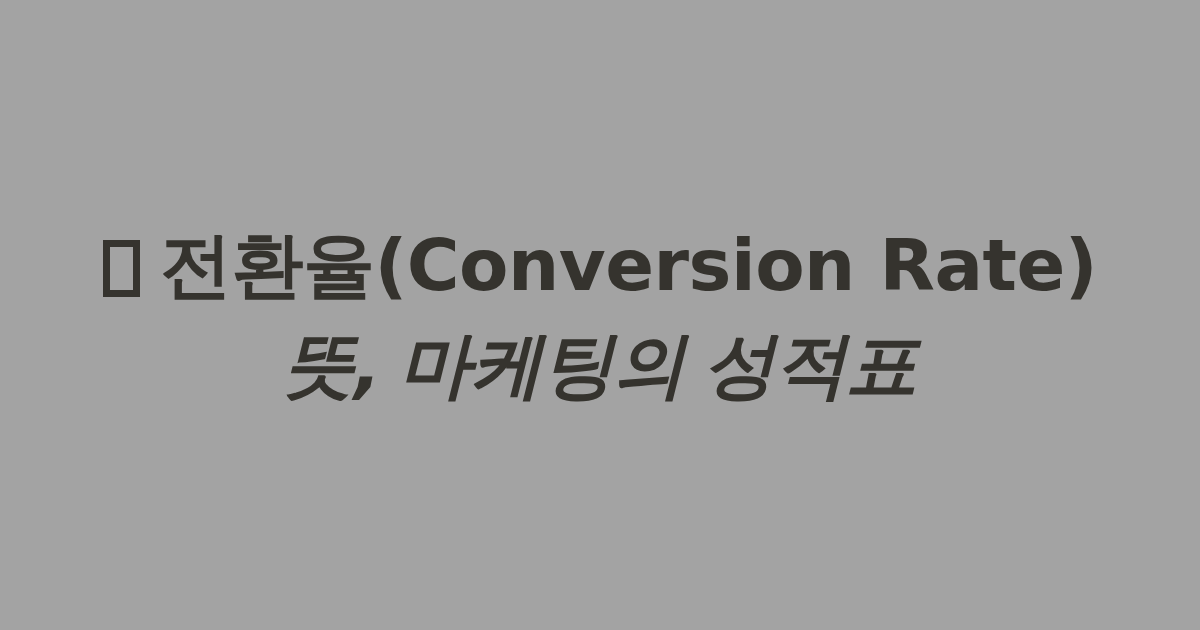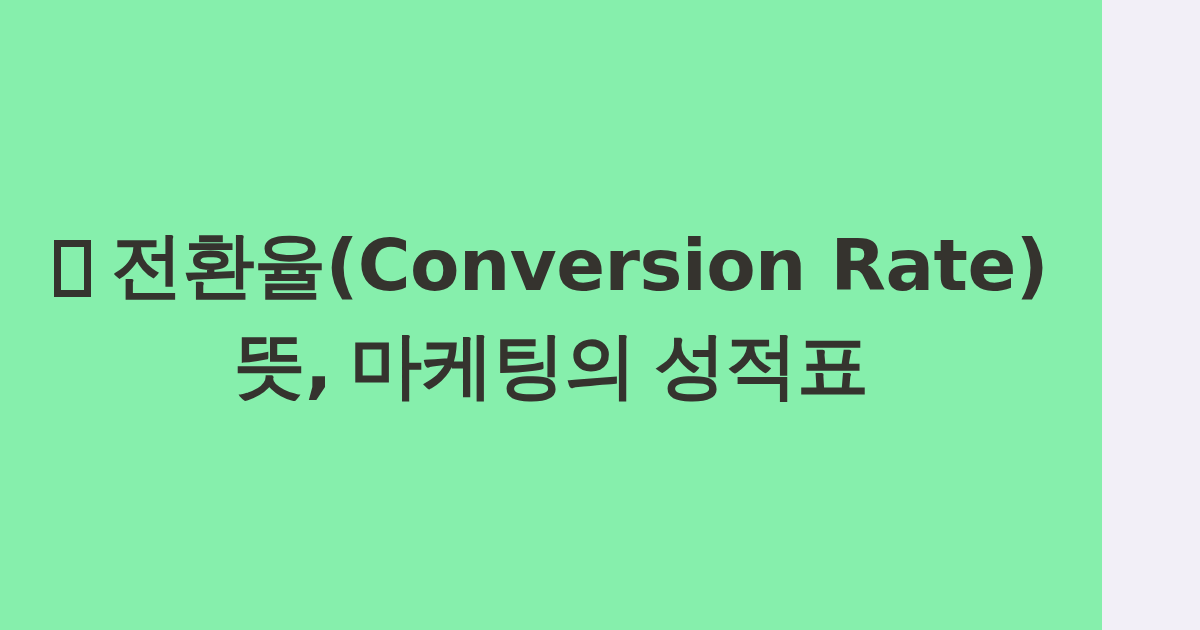--- a/index.html
+++ b/index.html
@@ -13,23 +13,23 @@
     height: 630px;
     overflow: hidden;
     background: #f2eff7;
     font-family: "DejaVu Sans", "Liberation Sans", sans-serif;
     -webkit-font-smoothing: antialiased;
   }
 
   
   .og-card {
     position: relative;
-    width: 1102px;
+    width: 1200px;
     height: 630px;
-    background: #86efac;
+    background: #a3a3a3;
     box-sizing: border-box;
     display: flex;
     align-items: center;
     justify-content: center;
   }
 
   .title-block {
     width: 1100px;
     margin: 0 auto;
     text-align: center;
@@ -48,20 +48,21 @@
     text-align: center;
   }
 
   .title-line {
     display: block;
     white-space: nowrap;
   }
 
   .title-line.line-2 {
     white-space: nowrap;
+    font-style: italic;
   }
 
   
   .tofu-glyph {
     display: inline-block;
     width: 37px;
     height: 57px;
     border: 7px solid #35332e;
     box-sizing: border-box;
     vertical-align: -7px;

